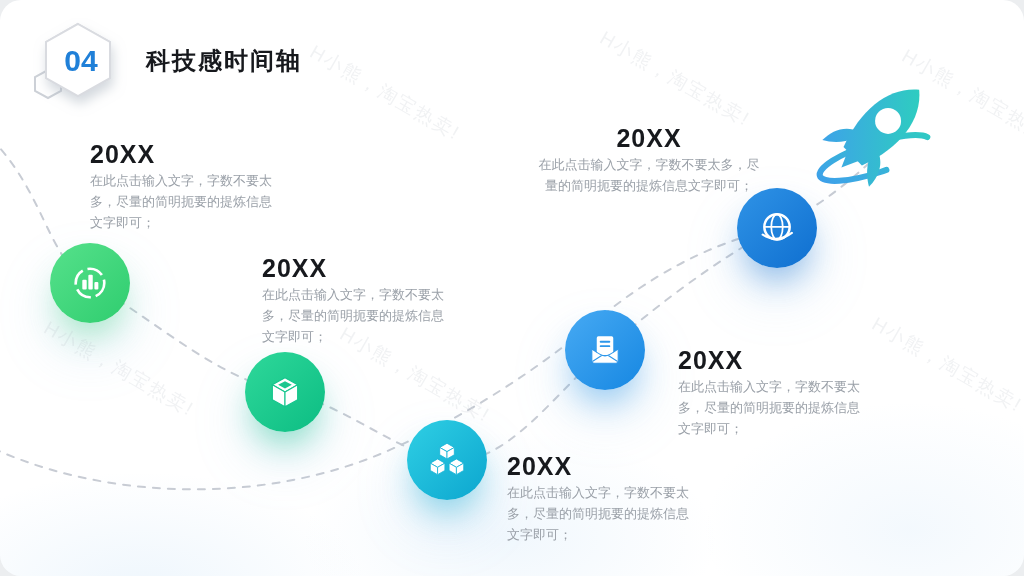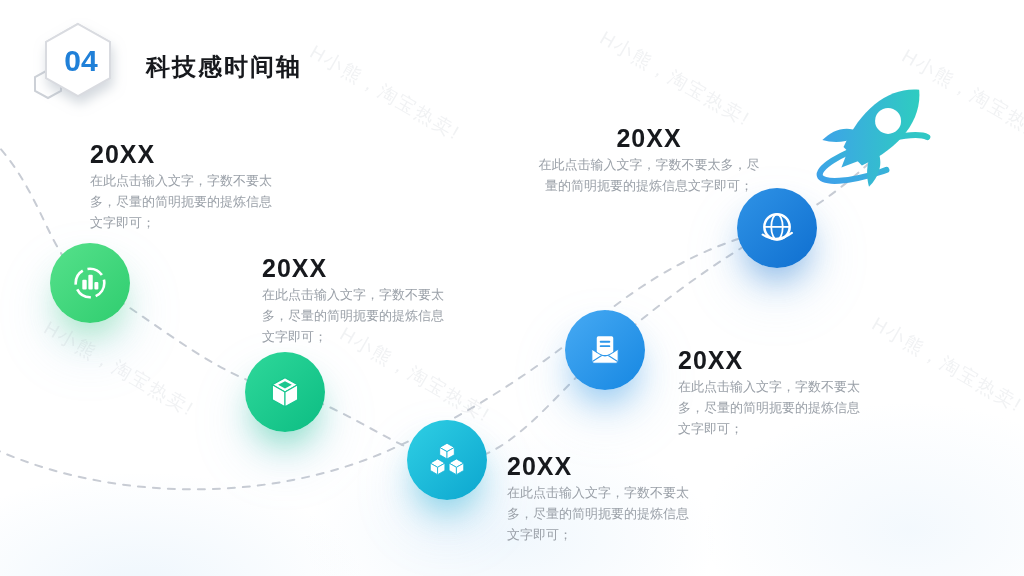--- a/index.html
+++ b/index.html
@@ -1,19 +1,20 @@
 <!DOCTYPE html>
 <html><head>
 <meta charset="utf-8">
 <style>
   html,body{margin:0;padding:0;background:#eceef0;}
   #slide{
     position:relative;width:1024px;height:576px;margin:0 auto;
     background:#ffffff;overflow:hidden;
     font-family:"Liberation Sans","DejaVu Sans",sans-serif;
+    border-radius:21px;
   }
   
   .wash{position:absolute;border-radius:50%;pointer-events:none;}
   .wash.w1{left:-90px;top:470px;width:460px;height:240px;background:radial-gradient(ellipse at center,rgba(140,195,240,.14),rgba(140,195,240,0) 70%);}
   .wash.w2{left:700px;top:400px;width:420px;height:260px;background:radial-gradient(ellipse at center,rgba(140,195,240,.10),rgba(140,195,240,0) 70%);}
   .wash.w3{left:300px;top:430px;width:420px;height:220px;background:radial-gradient(ellipse at center,rgba(140,195,240,.12),rgba(140,195,240,0) 70%);}
 
   svg.lines{position:absolute;left:0;top:0;z-index:1;}
 
   
@@ -38,21 +39,21 @@
   .tblock.centered{text-align:center;}
   .tblock.centered .desc{width:228px;}
 
   
   .badge-wrap{position:absolute;left:26px;top:18px;z-index:5;}
   .badge-num{
     position:absolute;left:56px;top:44px;width:50px;text-align:center;z-index:6;
     font-size:30px;font-weight:700;color:#2080d8;
   }
   .page-title{
-    position:absolute;left:146px;top:51px;z-index:5;
+    position:absolute;left:146px;top:45px;z-index:5;
     font-size:24px;font-weight:700;color:#17191d;letter-spacing:2px;
   }
 
   .rocket{position:absolute;left:803px;top:58px;z-index:2;}
 
   .wm{
     position:absolute;z-index:7;white-space:nowrap;pointer-events:none;
     font-size:19px;color:#a9b0bb;opacity:.16;transform:rotate(30deg);
     letter-spacing:2px;
   }

